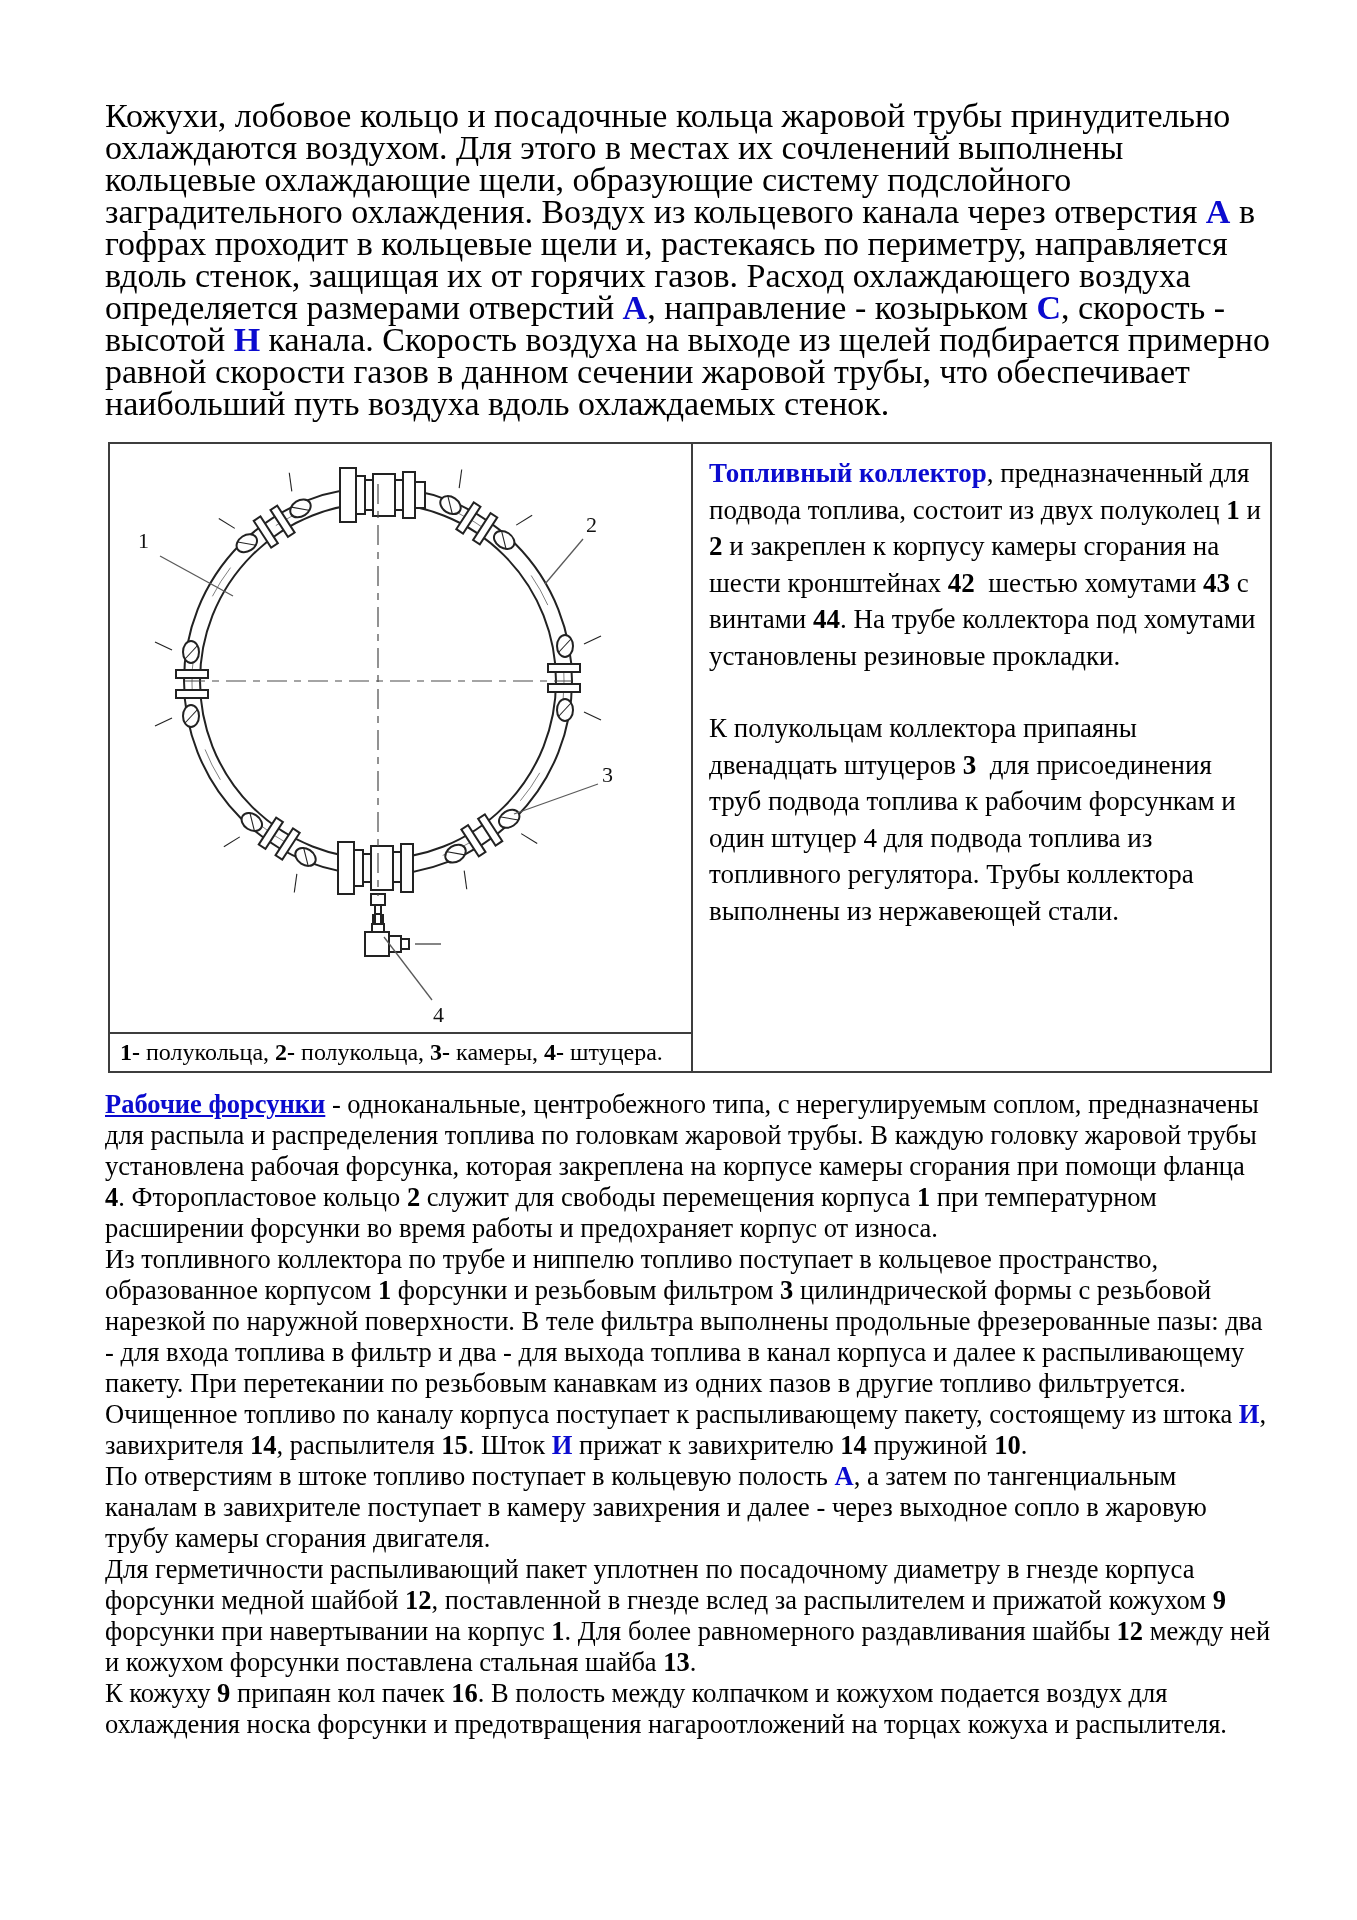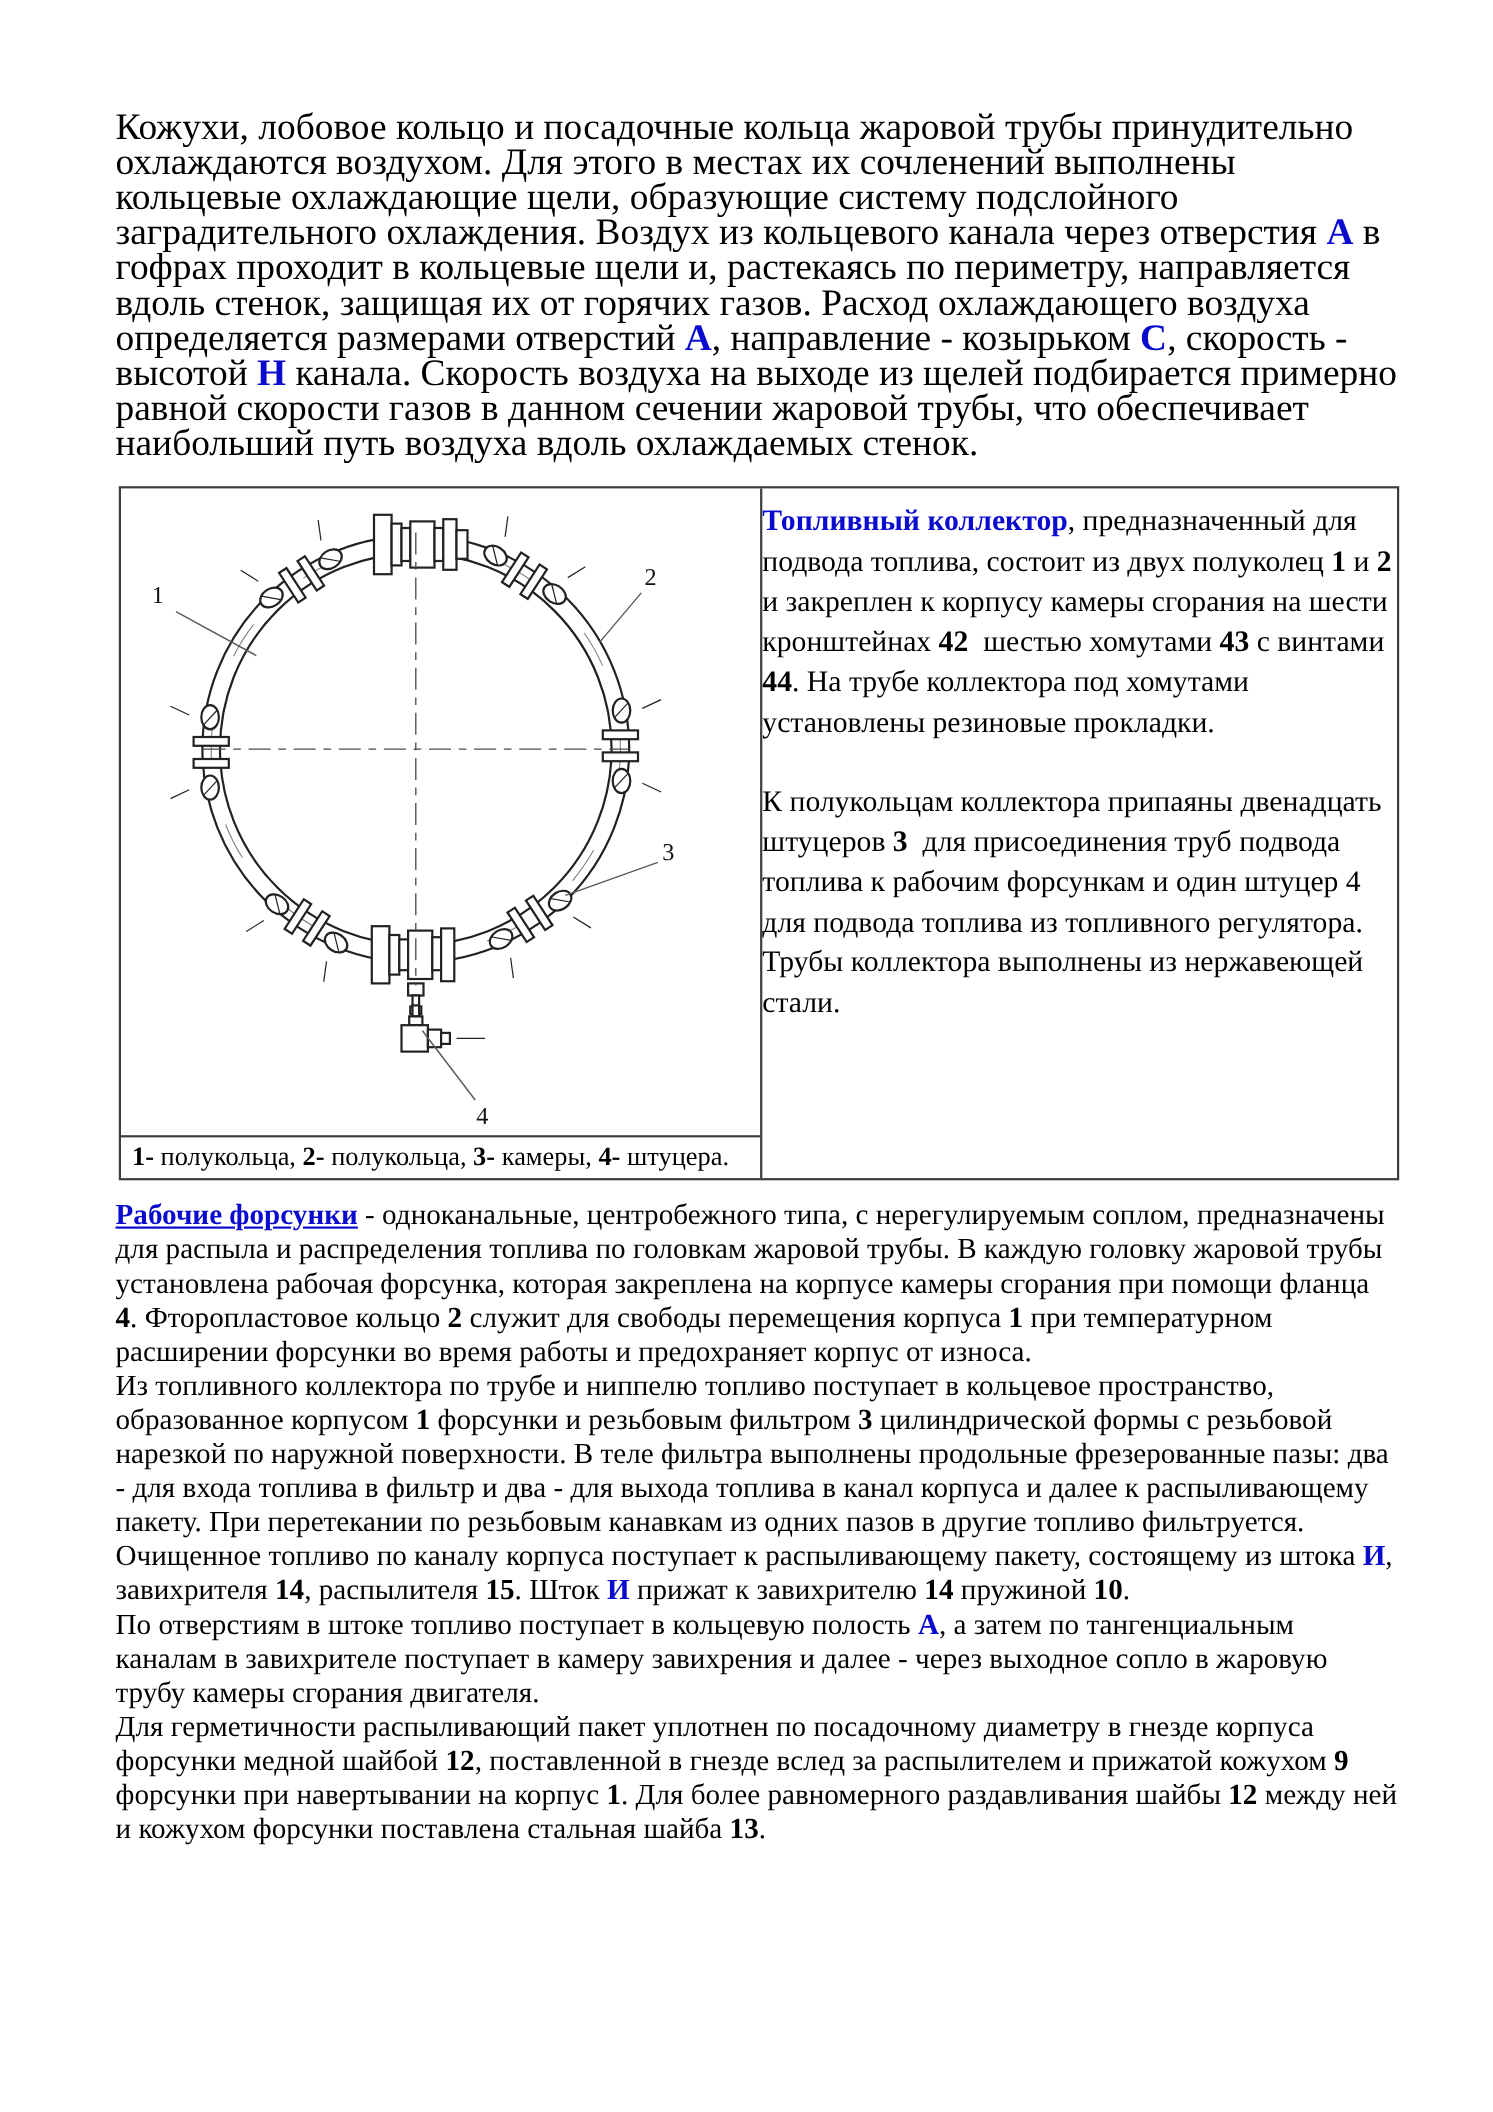--- a/index.html
+++ b/index.html
@@ -18,21 +18,21 @@
   .fig-table{
     margin-top:22px;margin-left:3px;width:1160px;
     border:2px solid #3d3d3d;display:flex;align-items:stretch;
   }
   .cell-left{width:581px;border-right:2px solid #3d3d3d;display:flex;flex-direction:column;flex:none;}
   .fig-svg{display:block;width:581px;height:588px;}
   .fig-caption{
     border-top:2px solid #3d3d3d;height:37px;display:flex;align-items:center;
     padding-left:10px;font-size:24px;white-space:pre-wrap;
   }
-  .cell-right{flex:1;padding:11px 4px 0 0;font-size:27px;line-height:36.5px;}
+  .cell-right{flex:1;padding:11px 4px 0 16px;font-size:27px;line-height:36.5px;}
   .cell-right p{margin:0;white-space:pre-wrap;}
   .cell-right p + p{margin-top:36px;}
 
   .injectors{margin-top:16px;font-size:26.5px;line-height:31px;width:1166px;}
   .injectors p{margin:0;white-space:pre-wrap;font-family:Liberation Serif, serif;}
 
   
   .part{fill:#ffffff;stroke:#222222;stroke-width:2;}
   .ring{fill:none;stroke:#222222;stroke-width:2;}
   .ringmid{fill:none;stroke:#555555;stroke-width:1;stroke-dasharray:34 62;opacity:.75;}
@@ -138,15 +138,16 @@
       <p><span>К полукольцам коллектора припаяны двенадцать штуцеров </span><span class="sg-b">3</span><span>  для присоединения труб подвода топлива к рабочим форсункам и один штуцер 4 для подвода топлива из топливного регулятора. Трубы коллектора выполнены из нержавеющей стали.</span></p>
     </div>
   </div>
 
   <div class="injectors">
     <p><span class="sg-accu">Рабочие форсунки</span><span> - одноканальные, центробежного типа, с нерегулируемым соплом, предназначены для распыла и распределения топлива по головкам жаровой трубы. В каждую головку жаровой трубы установлена рабочая форсунка, которая закреплена на корпусе камеры сгорания при помощи фланца </span><span class="sg-b">4</span><span>. Фторопластовое кольцо </span><span class="sg-b">2</span><span> служит для свободы перемещения корпуса </span><span class="sg-b">1</span><span> при температурном расширении форсунки во время работы и предохраняет корпус от износа.</span></p>
     <p><span>Из топливного коллектора по трубе и ниппелю топливо поступает в кольцевое пространство, образованное корпусом </span><span class="sg-b">1</span><span> форсунки и резьбовым фильтром </span><span class="sg-b">3</span><span> цилиндрической формы с резьбовой нарезкой по наружной поверхности. В теле фильтра выполнены продольные фрезерованные пазы: два - для входа топлива в фильтр и два - для выхода топлива в канал корпуса и далее к распыливающему пакету. При перетекании по резьбовым канавкам из одних пазов в другие топливо фильтруется.</span></p>
     <p><span>Очищенное топливо по каналу корпуса поступает к распыливающему пакету, состоящему из штока </span><span class="sg-acc">И</span><span>, завихрителя </span><span class="sg-b">14</span><span>, распылителя </span><span class="sg-b">15</span><span>. Шток </span><span class="sg-acc">И</span><span> прижат к завихрителю </span><span class="sg-b">14</span><span> пружиной </span><span class="sg-b">10</span><span>.</span></p>
     <p><span>По отверстиям в штоке топливо поступает в кольцевую полость </span><span class="sg-acc">А</span><span>, а затем по тангенциальным каналам в завихрителе поступает в камеру завихрения и далее - через выходное сопло в жаровую трубу камеры сгорания двигателя.</span></p>
     <p><span>Для герметичности распыливающий пакет уплотнен по посадочному диаметру в гнезде корпуса форсунки медной шайбой </span><span class="sg-b">12</span><span>, поставленной в гнезде вслед за распылителем и прижатой кожухом </span><span class="sg-b">9</span><span> форсунки при навертывании на корпус </span><span class="sg-b">1</span><span>. Для более равномерного раздавливания шайбы </span><span class="sg-b">12</span><span> между ней и кожухом форсунки поставлена стальная шайба </span><span class="sg-b">13</span><span>.</span></p>
+    <p><span>К кожуху </span><span class="sg-b">9</span><span> припаян кол пачек </span><span class="sg-b">16</span><span>. В полость между колпачком и кожухом подается воздух для охлаждения носка форсунки и предотвращения нагароотложений на торцах кожуха и распылителя.</span></p>
   </div>
 
 </div>
 
 </body></html>

